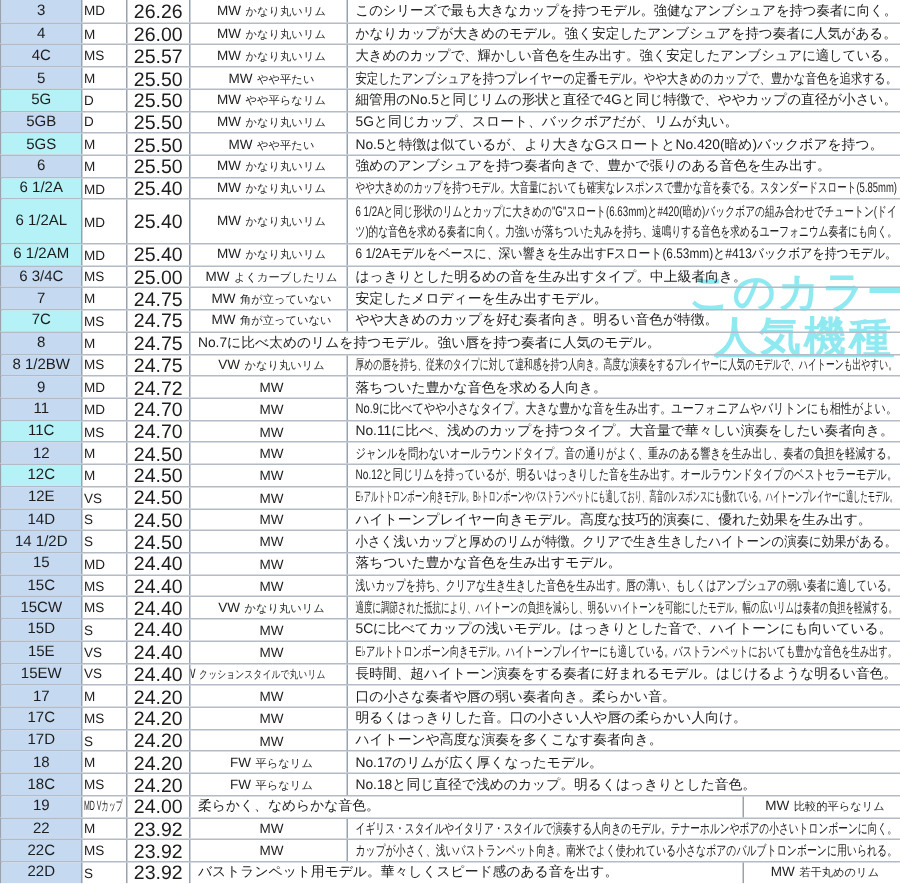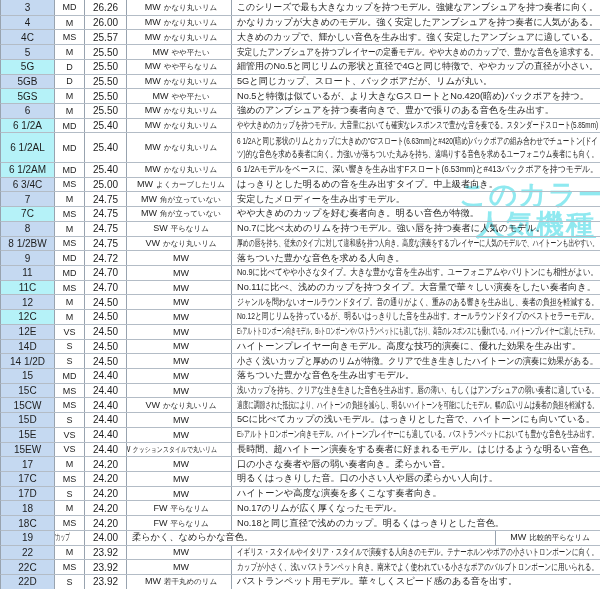--- a/index.html
+++ b/index.html
@@ -21,22 +21,22 @@
     border-left:1px solid var(--border-v,#98a3af);
   }
   .row:first-child{border-top:none;}
   .row.tall{height:29.45px;}
   .cell{
     box-sizing:border-box;overflow:hidden;display:flex;align-items:center;
     flex-shrink:0;
   }
   .c-model{width:53px;justify-content:center;background:var(--row-bg,#c5d9f1);font-size:10px;}
   .row.hl .c-model{background:var(--hl-bg,#b5f2f8);}
-  .c-cup{width:30px;border-left:1px solid var(--border-v,#98a3af);justify-content:center;font-size:9px;padding:0 1px;}
-  .c-dia{width:42px;border-left:1px solid var(--border-v,#98a3af);justify-content:center;font-size:10px;}
+  .c-cup{width:30px;border-left:1px solid var(--border-v,#98a3af);justify-content:flex-start;font-size:9px;padding:0 1px;}
+  .c-dia{width:42px;border-left:1px solid var(--border-v,#98a3af);justify-content:center;font-size:13px;}
   .c-rim{width:105px;border-left:1px solid var(--border-v,#98a3af);padding-left:4px;font-size:9px;justify-content:center;}
   .c-desc{
     flex:1 1 auto;width:auto;border-left:1px solid var(--border-v,#98a3af);
     padding-left:5px;font-size:9.2px;
   }
   .row.tall .c-desc{flex-direction:column;align-items:flex-start;justify-content:center;line-height:12.5px;}
   .rim-note{font-size:7.5px;margin-left:3px;color:#2a2a2a;}
   .fit{white-space:nowrap;display:inline-block;transform-origin:0 50%;}
 </style>
 </head>
@@ -288,23 +288,20 @@
       <div class="row">
         <div class="cell c-model">
           <span class="fit">8</span>
         </div>
         <div class="cell c-cup">
           <span class="fit">M</span>
         </div>
         <div class="cell c-dia">
           <span class="fit">24.75</span>
         </div>
-        <div class="cell c-rim">
-          <span class="fit"><span>SW</span><span class="rim-note">平らなリム</span></span>
-        </div>
         <div class="cell c-desc">
           <span class="fit">No.7に比べ太めのリムを持つモデル。強い唇を持つ奏者に人気のモデル。</span>
         </div>
       </div>
       <div class="row">
         <div class="cell c-model">
           <span class="fit">8 1/2BW</span>
         </div>
         <div class="cell c-cup">
           <span class="fit">MS</span>
@@ -696,21 +693,21 @@
       <div class="row">
         <div class="cell c-model">
           <span class="fit">22D</span>
         </div>
         <div class="cell c-cup">
           <span class="fit">S</span>
         </div>
         <div class="cell c-dia">
           <span class="fit">23.92</span>
         </div>
+        <div class="cell c-desc">
+          <span class="fit">バストランペット用モデル。華々しくスピード感のある音を出す。</span>
+        </div>
         <div class="cell c-rim">
           <span class="fit"><span>MW</span><span class="rim-note">若干丸めのリム</span></span>
-        </div>
-        <div class="cell c-desc">
-          <span class="fit">バストランペット用モデル。華々しくスピード感のある音を出す。</span>
         </div>
       </div>
     </div>
 </div>
 
 </body></html>

